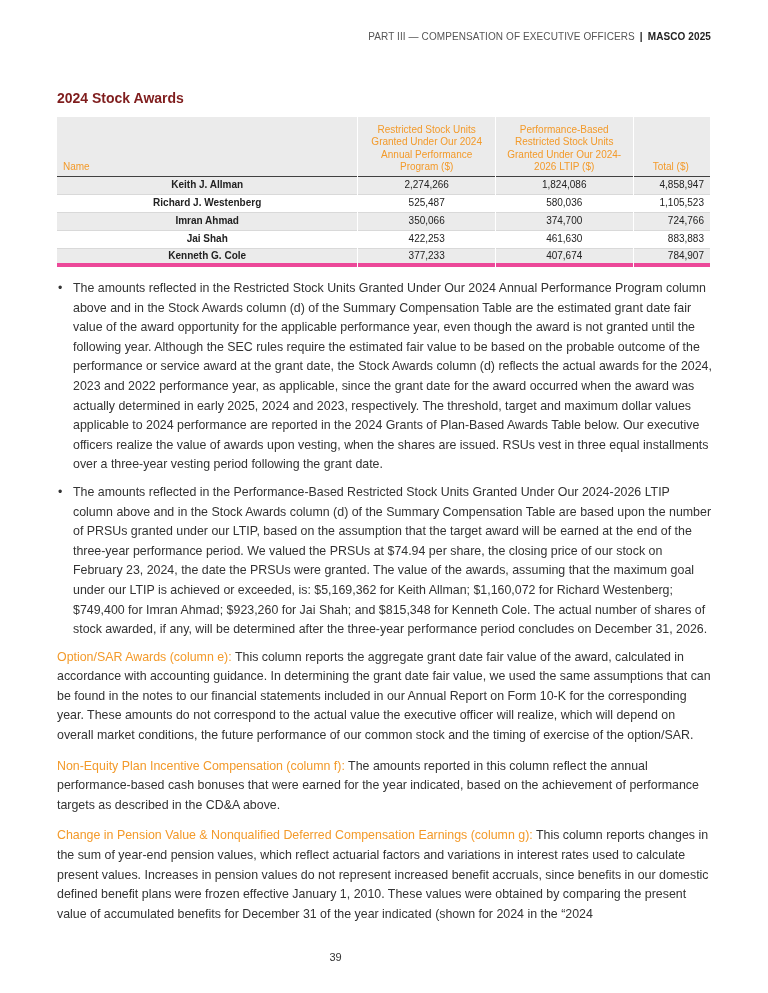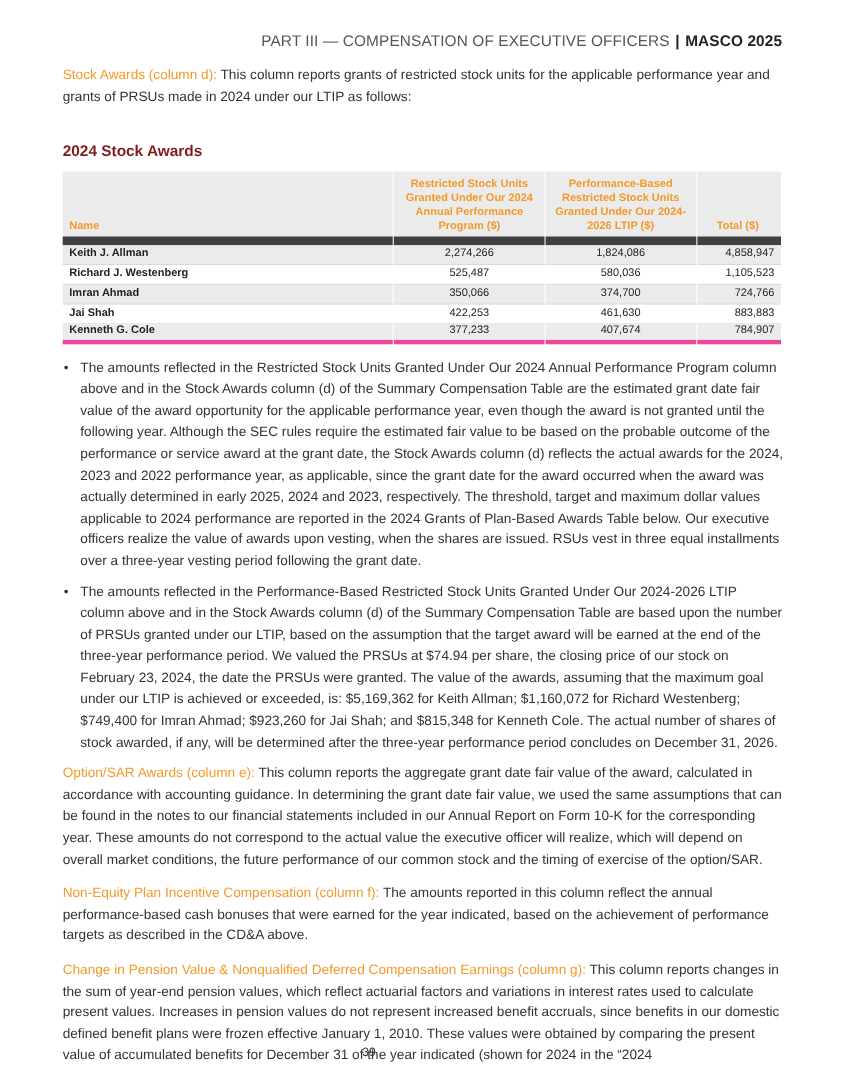--- a/index.html
+++ b/index.html
@@ -9,21 +9,21 @@
       color: #333333;
       font-size: 12.4px;
       line-height: 19.6px;
       position: relative;
       overflow: hidden;
     }
     .page-header {
       position: absolute;
       top: 30px;
       right: 57px;
-      font-size: 14px;
+      font-size: 10px;
       line-height: 14px;
       color: #555555;
       letter-spacing: 0.1px;
       white-space: nowrap;
     }
     .page-header .sep {
       display: inline-block;
       margin: 0 5px;
       color: #222;
       font-weight: bold;
@@ -52,39 +52,39 @@
       width: 655px;
       border-collapse: separate;
       border-spacing: 1px 0;
       font-size: 10px;
       line-height: 12.6px;
       margin-left: -1px;
     }
     table.awards th {
       background: #ebebeb;
       color: #f39a2a;
-      font-weight: bold;
+      font-weight: normal;
       vertical-align: bottom;
       padding: 6px 4px 2px 4px;
-      border-bottom: 8px solid #404040;
+      border-bottom: 1px solid #404040;
       height: 60px;
     }
     table.awards th.col-name { text-align: left; padding-left: 6px; width: 275px; }
     table.awards th.col-rsu { text-align: center; width: 125px; }
     table.awards th.col-prsu { text-align: center; width: 125px; }
     table.awards th.col-total { text-align: center; padding-right: 6px; width: 70px; }
     table.awards td {
       padding: 0 6px;
       height: 18px;
       color: #222222;
       border-bottom: 1px solid #d9d9d9;
     }
     table.awards tr.odd td { background: #ebebeb; }
     table.awards tr.even td { background: #ffffff; }
-    table.awards td.cell-name { font-weight: bold; text-align: left; }
+    table.awards td.cell-name { font-weight: bold; text-align: center; }
     table.awards td.cell-num { text-align: center; }
     table.awards td.cell-total { text-align: right; }
     table.awards tr.last td { border-bottom: 4px solid #ec4899; }
     ul.bullets {
       list-style: none;
       margin-top: 12px;
     }
     ul.bullets li {
       position: relative;
       padding-left: 16px;
@@ -107,23 +107,20 @@
   </style>
 </head>
 <body>
 
 <div class="page-header">
   <span>PART III — COMPENSATION OF EXECUTIVE OFFICERS</span><span class="sep">|</span><span class="brand">MASCO 2025</span>
 </div>
 
 <div class="content">
 
-  <p class="para">
-    <span class="accent">Stock Awards (column d):</span><span> This column reports grants of restricted stock units for the applicable performance year and grants of PRSUs made in 2024 under our LTIP as follows:</span>
-  </p>
 
   <div class="section-title">2024 Stock Awards</div>
 
   <table class="awards">
     <thead>
       <tr>
         <th class="col-name">Name</th>
         <th class="col-rsu">Restricted Stock Units Granted Under Our 2024 Annual Performance Program ($)</th>
         <th class="col-prsu">Performance-Based Restricted Stock Units Granted Under Our 2024-2026 LTIP ($)</th>
         <th class="col-total">Total ($)</th>

